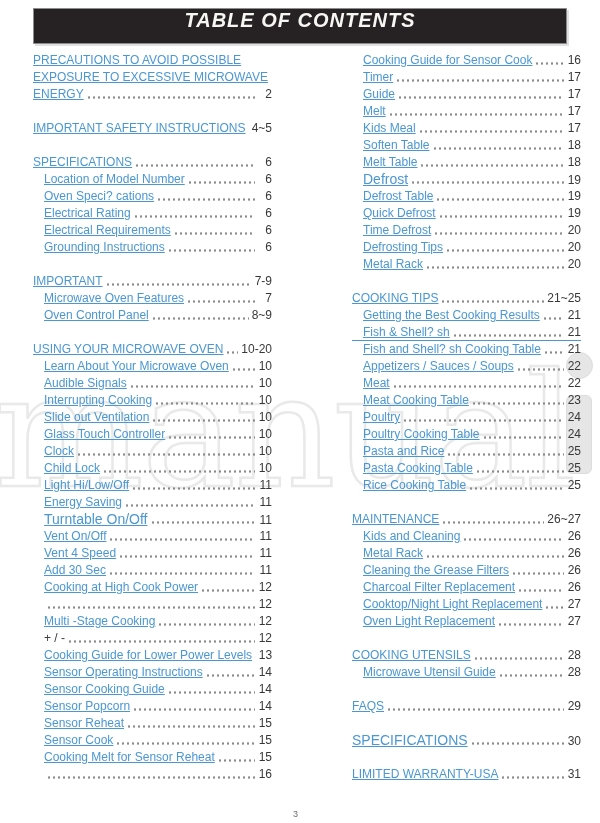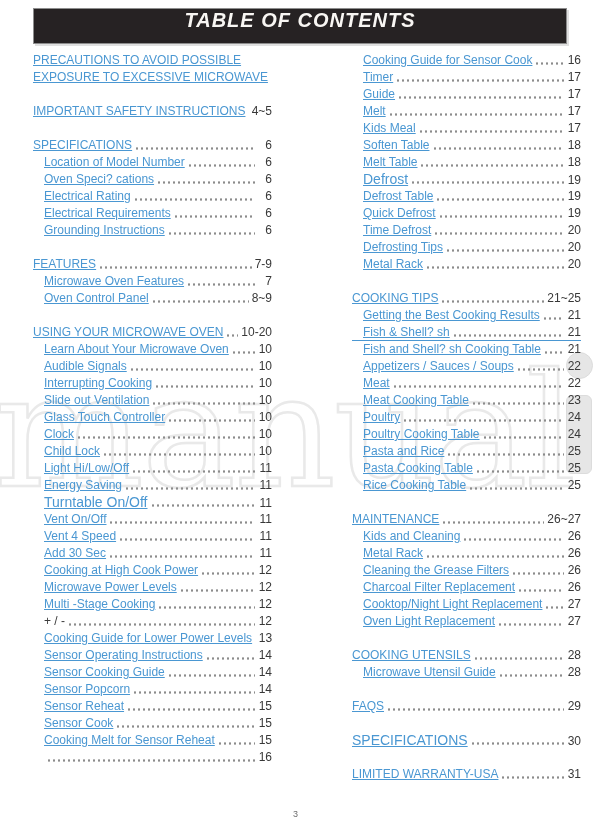--- a/index.html
+++ b/index.html
@@ -63,20 +63,25 @@
   </div>
 
   <div class="col col-left" id="col-left">
       <div class="toc-group">
         <div class="toc-row">
           <span class="toc-label">PRECAUTIONS TO AVOID POSSIBLE</span>
         </div>
         <div class="toc-row">
           <span class="toc-label">EXPOSURE TO EXCESSIVE MICROWAVE</span>
         </div>
+        <div class="toc-row">
+          <span class="toc-label">ENERGY</span>
+          <span class="dots"></span>
+          <span class="page-num">2</span>
+        </div>
       </div>
       <div class="toc-group">
         <div class="toc-row">
           <span class="toc-label">IMPORTANT SAFETY INSTRUCTIONS</span>
           <span class="dots"></span>
           <span class="page-num">4~5</span>
         </div>
       </div>
       <div class="toc-group">
         <div class="toc-row">
@@ -105,21 +110,21 @@
           <span class="page-num">6</span>
         </div>
         <div class="toc-row sub">
           <span class="toc-label">Grounding Instructions</span>
           <span class="dots"></span>
           <span class="page-num">6</span>
         </div>
       </div>
       <div class="toc-group">
         <div class="toc-row">
-          <span class="toc-label">FEATURES</span>
+          <span class="toc-label">IMPORTANT</span>
           <span class="dots"></span>
           <span class="page-num">7-9</span>
         </div>
         <div class="toc-row sub">
           <span class="toc-label">Microwave Oven Features</span>
           <span class="dots"></span>
           <span class="page-num">7</span>
         </div>
         <div class="toc-row sub">
           <span class="toc-label">Oven Control Panel</span>
@@ -197,21 +202,20 @@
           <span class="toc-label">Add 30 Sec</span>
           <span class="dots"></span>
           <span class="page-num">11</span>
         </div>
         <div class="toc-row sub">
           <span class="toc-label">Cooking at High Cook Power</span>
           <span class="dots"></span>
           <span class="page-num">12</span>
         </div>
         <div class="toc-row sub">
-          <span class="toc-label">Microwave Power Levels</span>
           <span class="dots"></span>
           <span class="page-num">12</span>
         </div>
         <div class="toc-row sub">
           <span class="toc-label">Multi -Stage Cooking</span>
           <span class="dots"></span>
           <span class="page-num">12</span>
         </div>
         <div class="toc-row sub">
           <span class="toc-label plain">+ / -</span>

